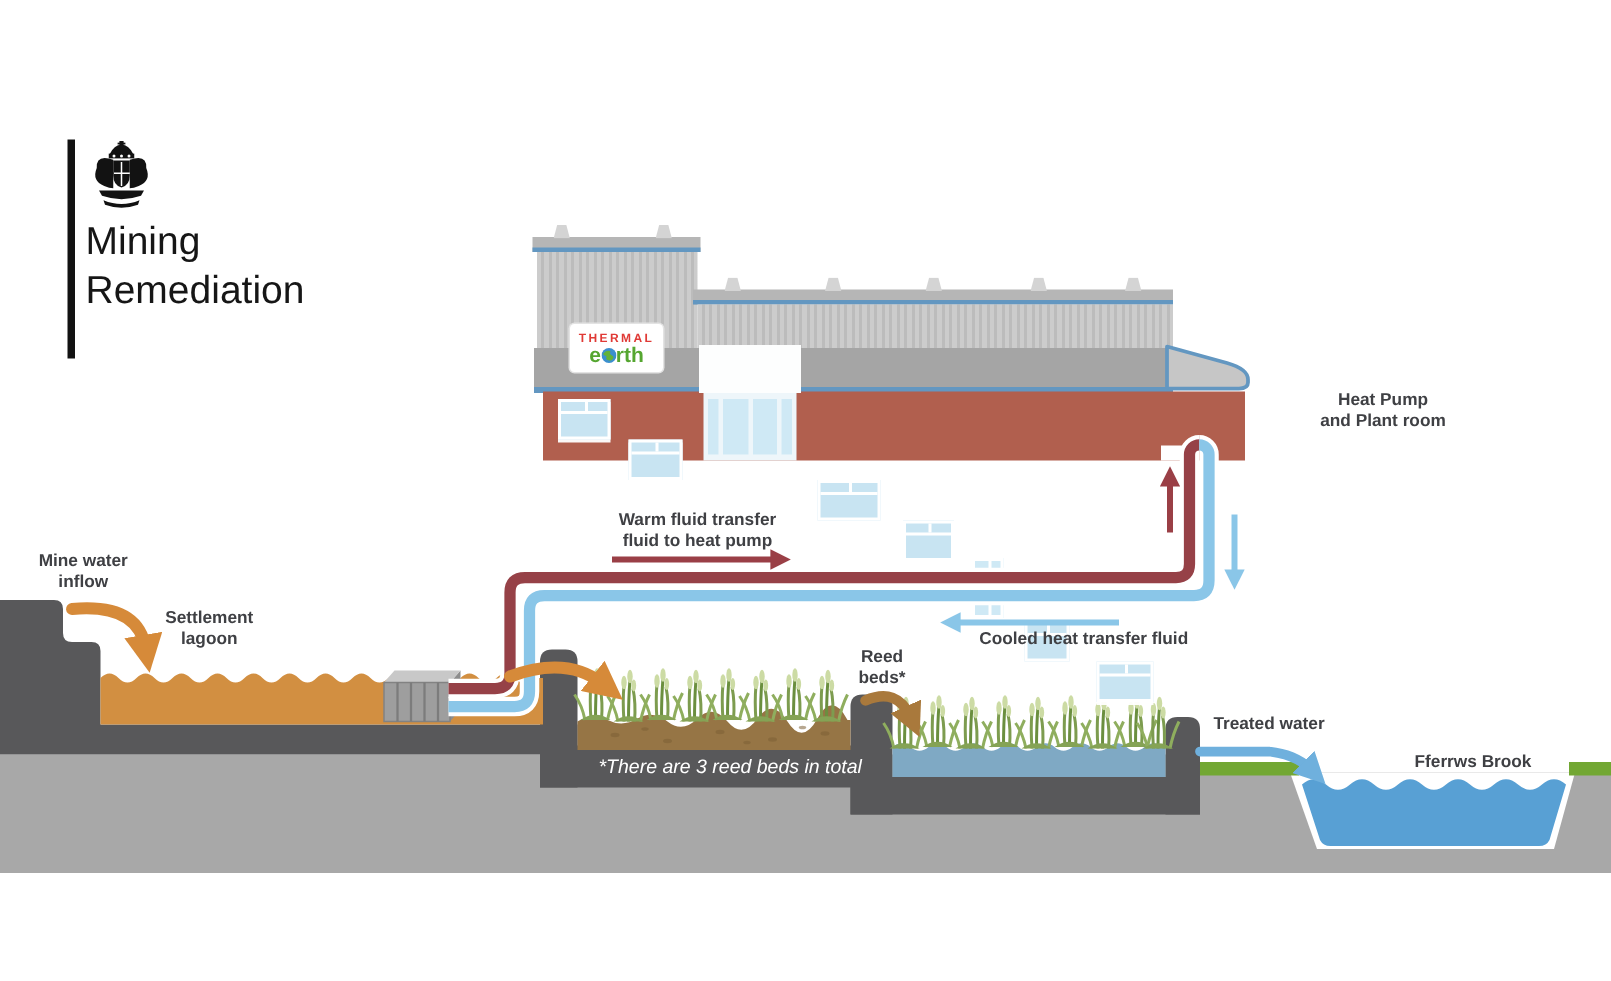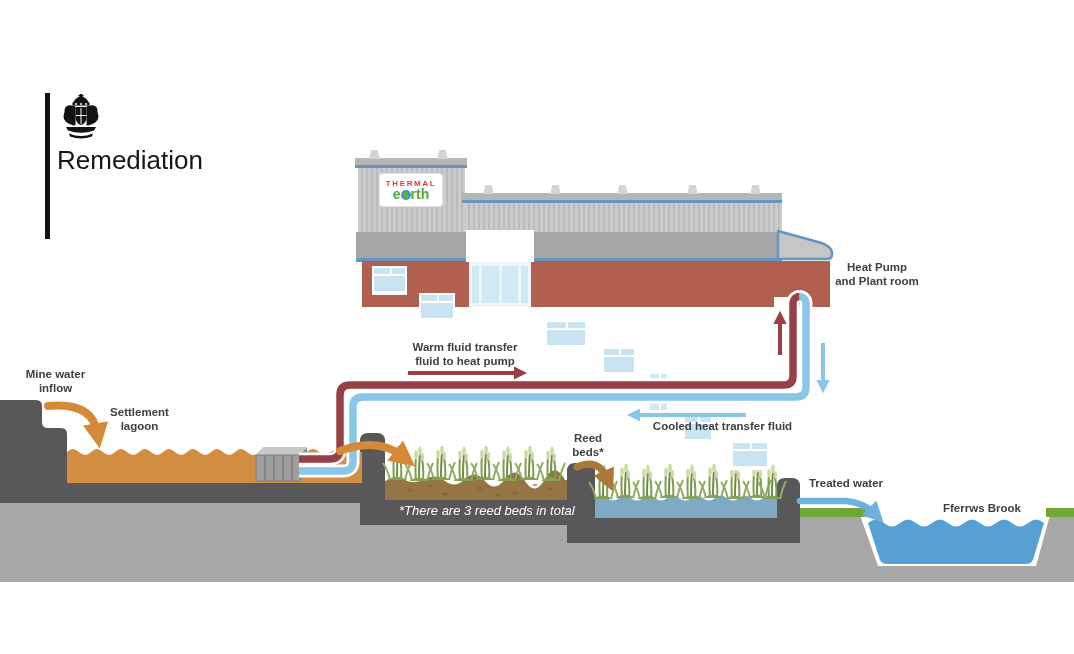--- a/index.html
+++ b/index.html
@@ -15,21 +15,21 @@
 
   
   .bpart{position:absolute;}
   .cap{background:#b6b6b6;border-bottom:3px solid #6397c1;}
   .vent{background:#d4d4d4;clip-path:polygon(18% 100%,32% 0,68% 0,82% 100%);}
   .corr{background:repeating-linear-gradient(90deg,#cccccc 0 3px,#bcbcbc 3px 5px);}
   .fascia{background:#a5a5a5;border-bottom:4px solid #6397c1;}
   .brick{background:#b15f4e;}
   .notch{background:#fff;}
   .sign{background:#fff;border-radius:3px;display:flex;flex-direction:column;align-items:center;justify-content:center;
-        box-shadow:0 0 0 1px #e3e3e3;}
+        box-shadow:0 0 0 1px #e3e3e3;margin-top:42px;}
   .sign .t1{color:#e03a36;font-weight:bold;font-size:8px;letter-spacing:1.6px;line-height:9px;}
   .sign .t2{color:#55a630;font-weight:bold;font-size:14px;line-height:13px;display:flex;align-items:center;}
   .win{background:#c8e4f2;border:2px solid #fff;position:relative;box-shadow:0 2px 0 rgba(255,255,255,.95);}
   .win::before{content:"";position:absolute;left:0;right:0;top:28%;height:2px;background:#fff;}
   .win::after{content:"";position:absolute;top:0;bottom:72%;left:50%;width:2px;background:#fff;}
   .door{background:#cfe9f5;border:2px solid #fff;position:relative;box-shadow:0 2px 0 rgba(255,255,255,.95);}
   .door::after{content:"";position:absolute;top:0;bottom:0;left:50%;width:2px;background:#fff;}
   .canopy{background:#fdfefe;}
   .glass{background:#eef6fa;display:flex;gap:3px;padding:4px 3px;}
   .glass span{background:#cfe9f5;display:block;}
@@ -215,21 +215,21 @@
   </div>
   <div class="lbl" style="left:92px;top:406px;width:95px;">
     <div>Settlement</div>
     <div>lagoon</div>
   </div>
   <div class="lbl" style="left:398px;top:341px;width:134px;">
     <div>Warm fluid transfer</div>
     <div>fluid to heat pump</div>
   </div>
   <div class="lbl" style="left:615px;top:420px;width:215px;">Cooled heat transfer fluid</div>
-  <div class="lbl" style="left:817px;top:261px;width:120px;text-align:center;">
+  <div class="lbl" style="left:862px;top:261px;width:120px;text-align:center;">
     <div>Heat Pump</div>
     <div>and Plant room</div>
   </div>
   <div class="lbl" style="left:564px;top:432px;width:48px;">
     <div>Reed</div>
     <div>beds*</div>
   </div>
   <div class="lbl" style="left:801px;top:477px;width:90px;">Treated water</div>
   <div class="lbl" style="left:916px;top:502px;width:90px;margin-left:21px;">Fferrws Brook</div>
   <div class="note" style="left:399px;top:503px;">*There are 3 reed beds in total</div>
@@ -250,17 +250,18 @@
       </g>
       <g fill="#ffffff">
         <rect x="24.5" y="14" width="1" height="16"></rect>
         <rect x="20" y="21" width="10.5" height="1"></rect>
         <circle cx="20" cy="10" r="1"></circle>
           <circle cx="25" cy="10" r="1"></circle>
           <circle cx="30" cy="10" r="1"></circle>
       </g>
     </svg>
     <div class="mra-text">
+      <div>Mining</div>
       <div>Remediation</div>
     </div>
   </div>
 
 </div>
 
 </body></html>

